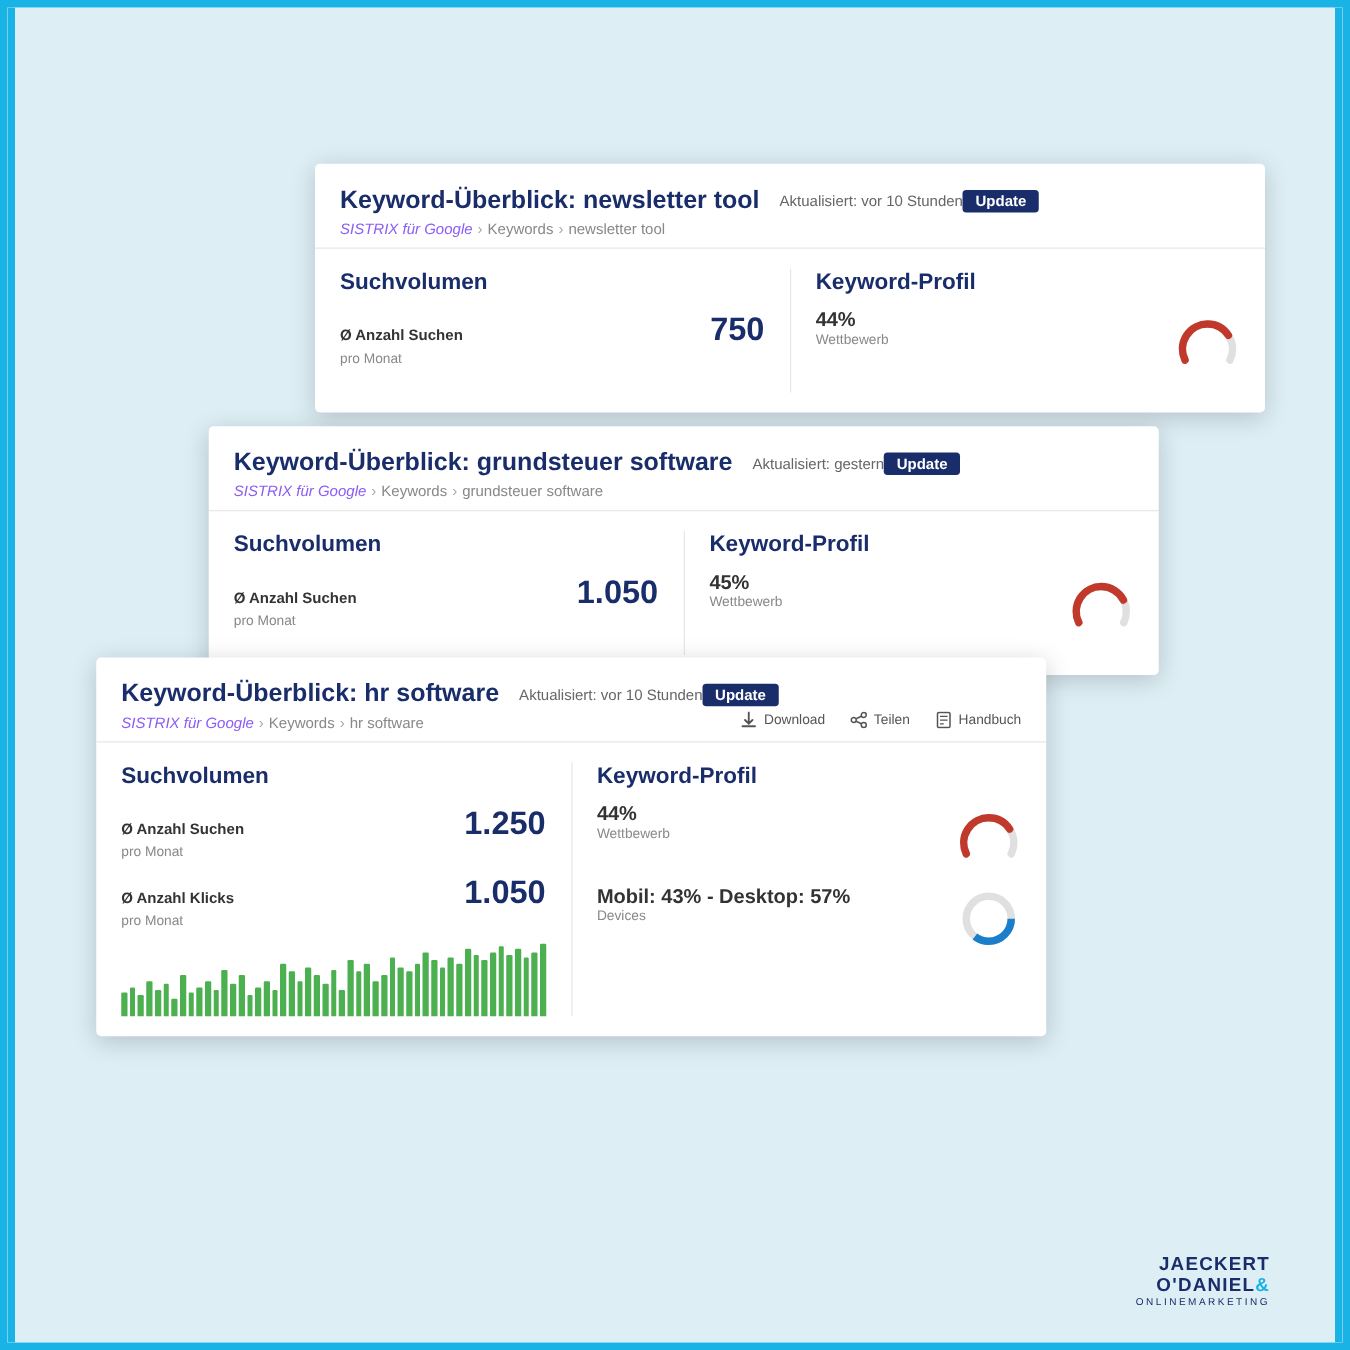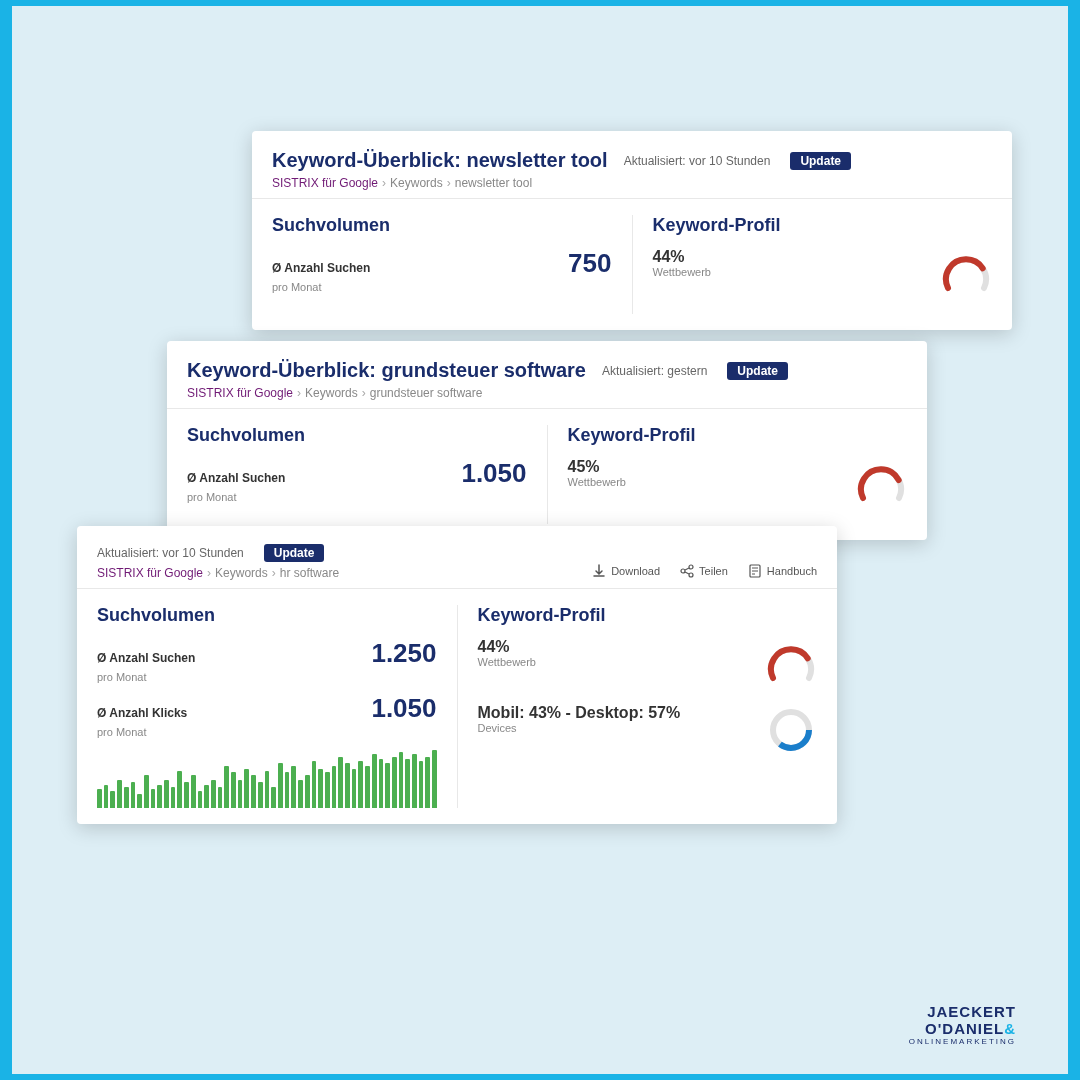--- a/index.html
+++ b/index.html
@@ -70,21 +70,21 @@
     .card-title {
       font-size: 20px;
       font-weight: 700;
       color: #1a2d6b;
       white-space: nowrap;
     }
 
     .update-badge {
       display: flex;
       align-items: center;
-      gap: 20px;
+      gap: 0;
       font-size: 12px;
       color: #666;
       white-space: nowrap;
     }
 
     .update-btn {
       background: #1a2d6b;
       color: #fff;
       border: none;
       border-radius: 3px;
@@ -101,21 +101,22 @@
       display: flex;
       align-items: center;
       gap: 4px;
     }
 
     .breadcrumb-sep {
       color: #aaa;
     }
 
     .breadcrumb-link {
-      color: #701a75;
+      color: #8b5cf6;
+      font-style: italic;
     }
 
     .toolbar {
       display: flex;
       gap: 20px;
       align-items: center;
       margin-left: auto;
     }
 
     .toolbar-item {
@@ -336,20 +337,21 @@
             <path d="M8,40 A20,20 0 1,1 44,40" fill="none" stroke="#c0392b" stroke-width="6" stroke-linecap="round" stroke-dasharray="62 100"></path>
           </svg>
         </div>
       </div>
     </div>
   </div>
 
   <div class="card card-3">
     <div class="card-header">
       <div class="card-title-row">
+        <span class="card-title">Keyword-Überblick: hr software</span>
         <div class="update-badge">
           <span>Aktualisiert: vor 10 Stunden</span>
           <button class="update-btn">Update</button>
         </div>
       </div>
       <div class="breadcrumb-row">
         <div class="breadcrumb">
           <span class="breadcrumb-link">SISTRIX für Google</span>
           <span class="breadcrumb-sep">›</span>
           <span>Keywords</span>

